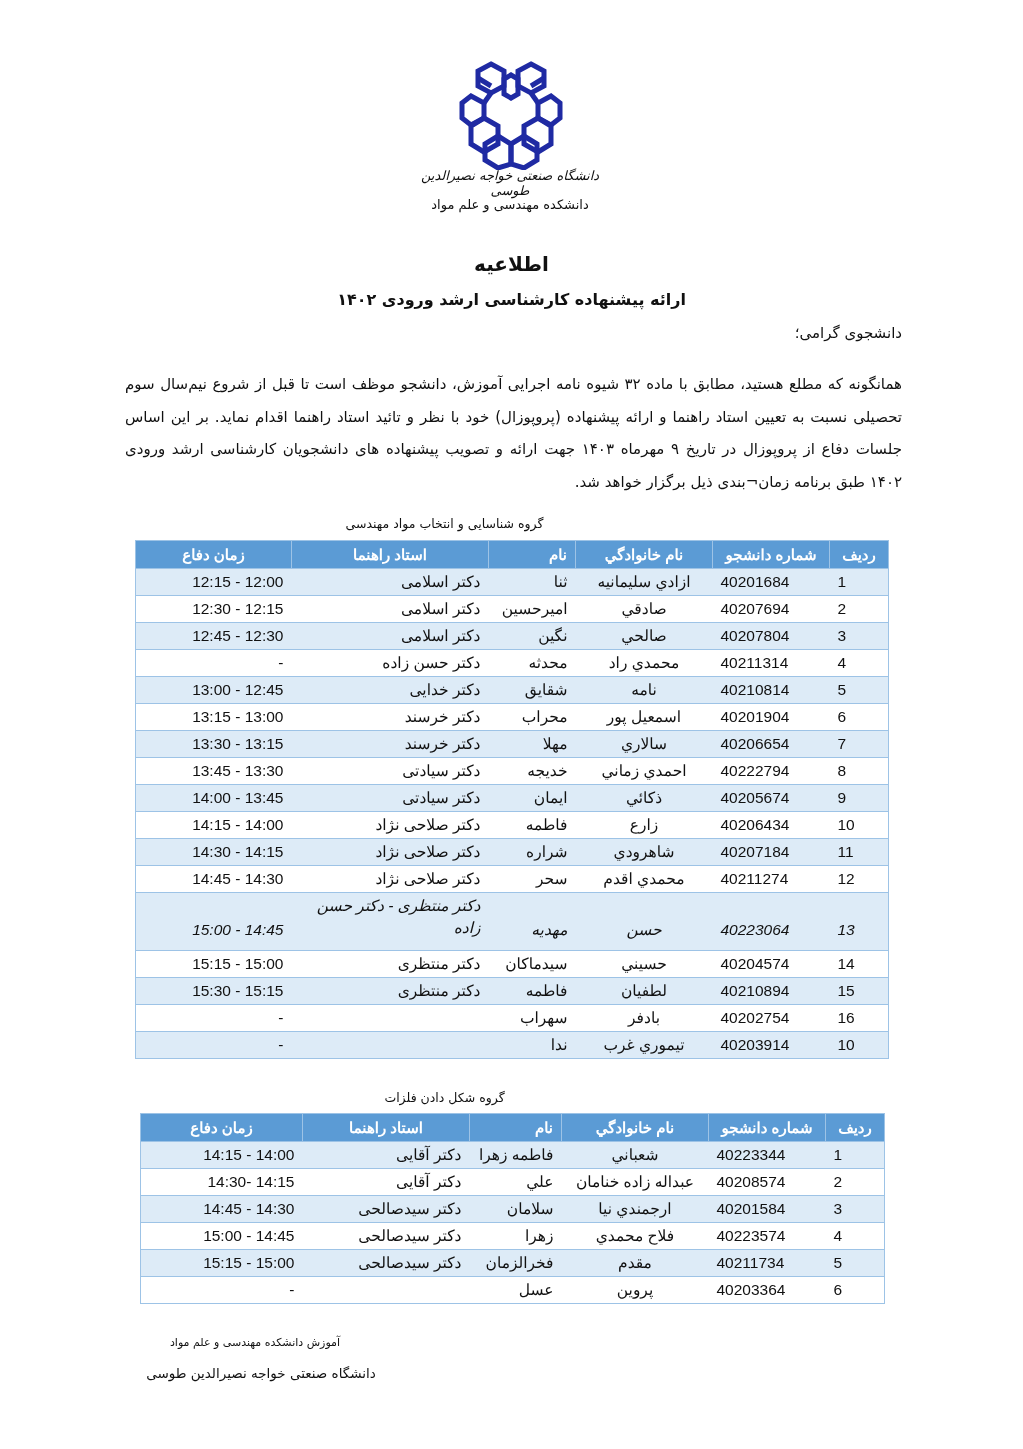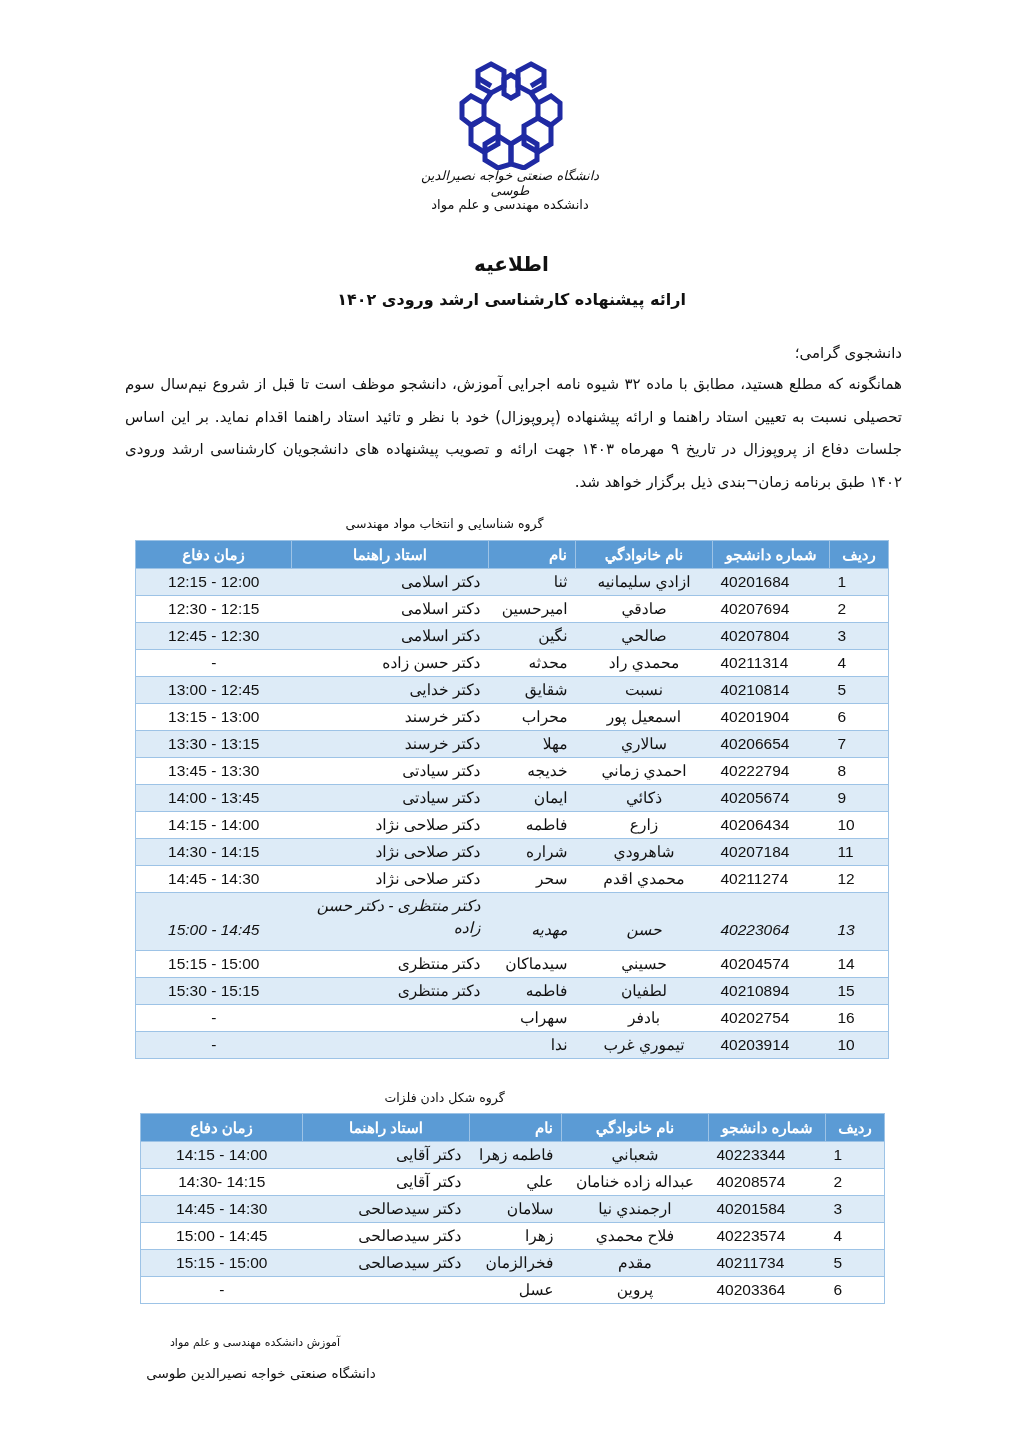--- a/index.html
+++ b/index.html
@@ -18,21 +18,21 @@
   }
   .title {
     position: absolute; left: 0; width: 1023px; top: 252px; text-align: center;
     font-weight: bold; font-size: 20px; direction: rtl;
   }
   .subtitle {
     position: absolute; left: 0; width: 1023px; top: 290px; text-align: center;
     font-weight: bold; font-size: 16px; direction: rtl;
   }
   .greeting {
-    position: absolute; right: 121px; top: 324px; font-size: 15px; direction: rtl; margin-top: 20px;
+    position: absolute; right: 121px; top: 324px; font-size: 15px; direction: rtl;
   }
   .paragraph {
     position: absolute; left: 125px; width: 777px; top: 368px;
     font-size: 15px; line-height: 32.5px; direction: rtl; text-align: justify;
   }
   .group-caption {
     position: absolute; left: 0; width: 889px; text-align: center;
     font-size: 12.5px; direction: rtl;
   }
   table.schedule {
@@ -49,21 +49,21 @@
     border-bottom: 1px solid #9dc3e6;
   }
   table.schedule tr.odd td { background: #ddebf7; }
   table.schedule tr.even td { background: #ffffff; }
   table.schedule { border: 1px solid #9dc3e6; }
   .c-row { text-align: left; width: 42px; }
   .c-id { text-align: left; }
   .c-family { text-align: center; }
   .c-name { text-align: right; }
   .c-advisor { text-align: right; }
-  .c-time { text-align: center; }
+  .c-time { }
   tr.tall td { height: 46px; vertical-align: bottom; padding-bottom: 11px; font-style: italic; }
   tr.tall td.c-advisor { line-height: 22px; }
   .footer1 {
     position: absolute; left: 155px; top: 1336px; font-size: 11px; direction: rtl; width: 200px; text-align: center;
   }
   .footer2 {
     position: absolute; left: 143px; top: 1365px; font-size: 13.5px; direction: rtl; width: 236px; text-align: center;
   }
 </style>
 </head>
@@ -136,21 +136,21 @@
         <td class="c-row">4</td>
         <td class="c-id">40211314</td>
         <td class="c-family">محمدي راد</td>
         <td class="c-name">محدثه</td>
         <td class="c-advisor">دکتر حسن زاده</td>
         <td class="c-time">-</td>
       </tr>
       <tr class="odd">
         <td class="c-row">5</td>
         <td class="c-id">40210814</td>
-        <td class="c-family">نسبت</td>
+        <td class="c-family">نامه</td>
         <td class="c-name">شقايق</td>
         <td class="c-advisor">دکتر خدایی</td>
         <td class="c-time">12:45 - 13:00</td>
       </tr>
       <tr class="even">
         <td class="c-row">6</td>
         <td class="c-id">40201904</td>
         <td class="c-family">اسمعيل پور</td>
         <td class="c-name">محراب</td>
         <td class="c-advisor">دکتر خرسند</td>

